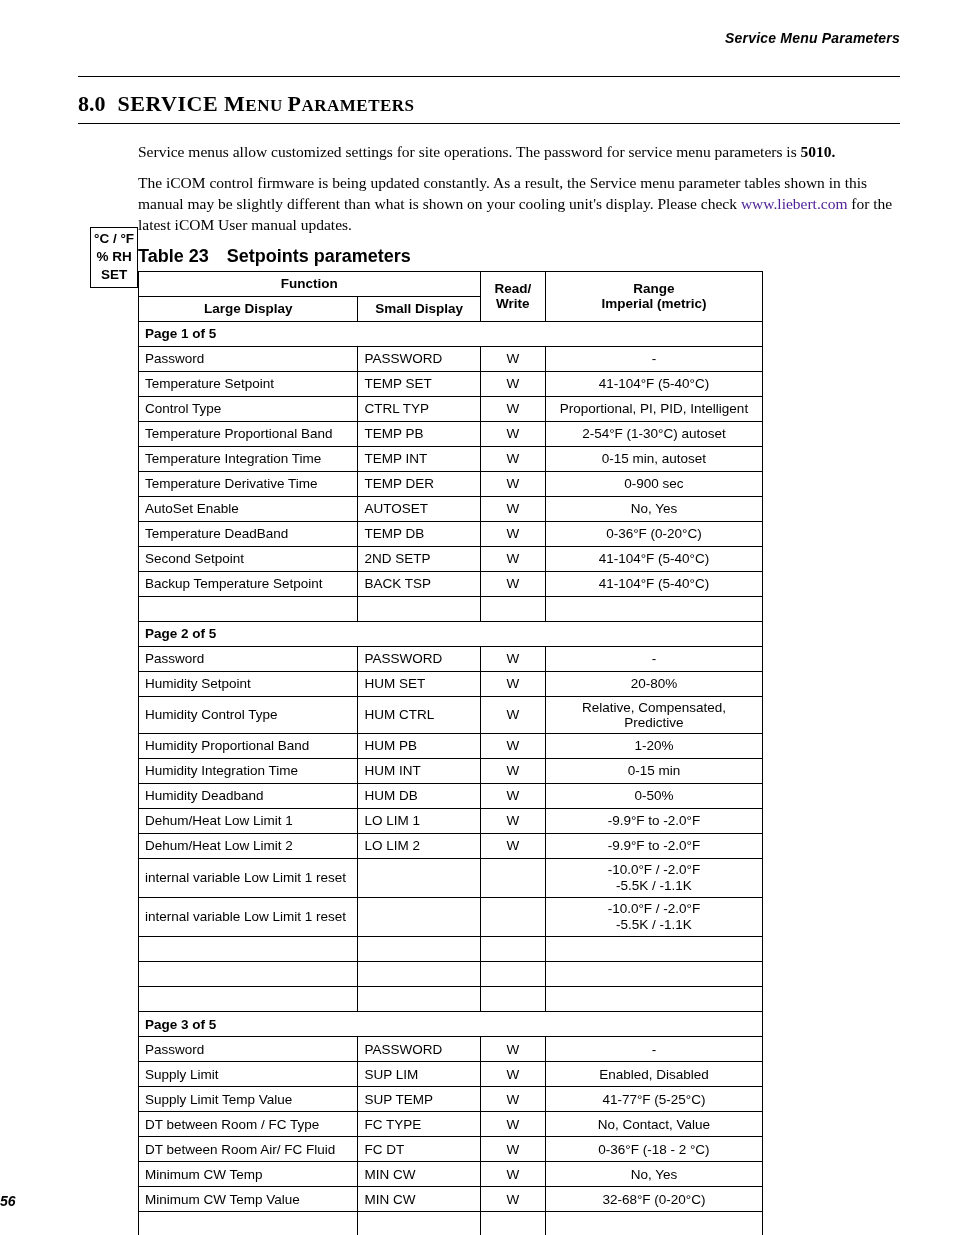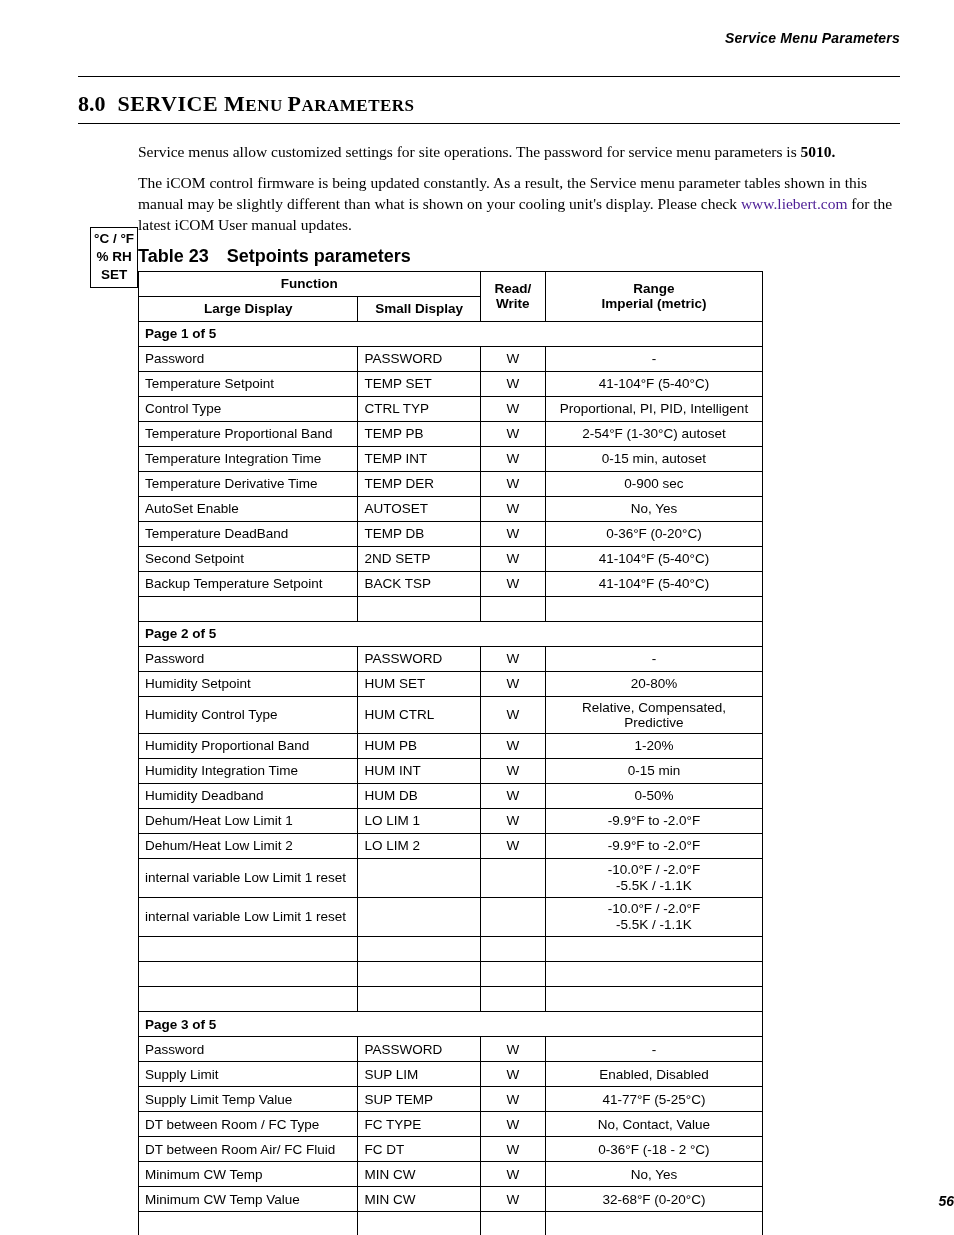--- a/index.html
+++ b/index.html
@@ -109,21 +109,21 @@
     text-align: left;
   }
   td.large  { text-align: left; }
   td.small  { text-align: left; }
   td.rw     { text-align: center; }
   td.range  { text-align: center; }
   .page-num {
     position: absolute;
     bottom: 26px;
     left: 0; right: 0;
-    text-align: right;
+    text-align: left;
     font-weight: bold;
     font-style: italic;
     font-size: 14px;
   }
   .twoline { line-height: 1.2; padding-top:4px; padding-bottom:4px; }
 </style>
 </head>
 <body>
 
 <div class="page">

